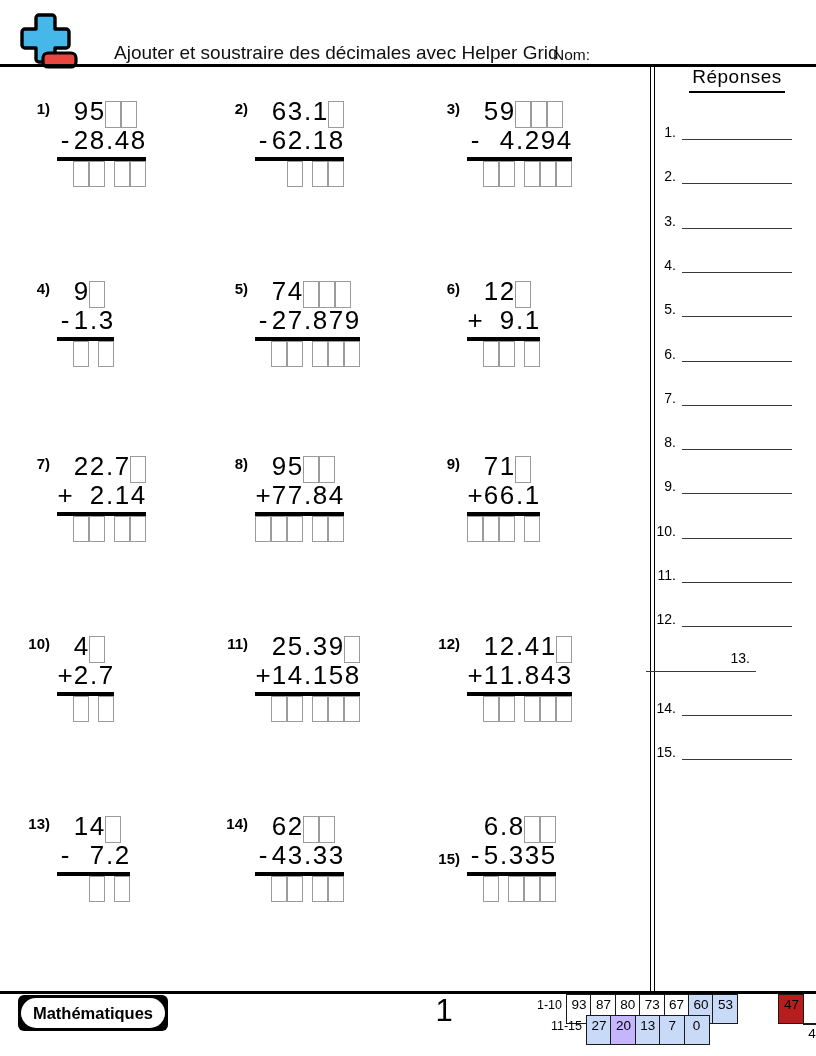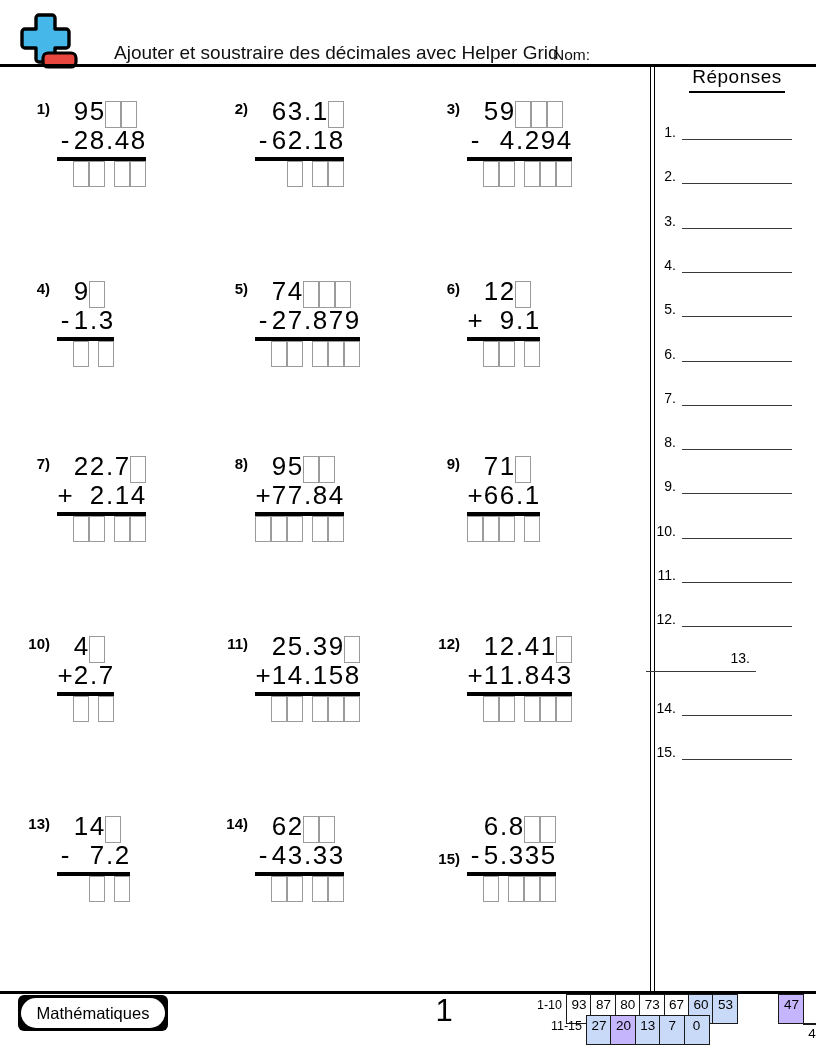--- a/index.html
+++ b/index.html
@@ -34,21 +34,21 @@
   .answers-title span{display:inline-block;font-size:19px;font-weight:normal;letter-spacing:.5px;
                       border-bottom:2.4px solid #000;padding:0 3px 3px 3px;}
   .answer-item{position:absolute;left:646px;display:flex;align-items:flex-end;height:22px;}
   .answer-item .num{display:inline-block;width:30px;text-align:right;font-size:14px;margin-right:6px;}
   .answer-item .blank{display:inline-block;width:110px;border-bottom:1.8px solid #3a3a3a;height:20px;}
 
   
   .footer-line{position:absolute;left:0;top:991px;width:816px;height:2.6px;background:#000;}
   .brand{position:absolute;left:18px;top:995px;width:150px;height:36px;background:#000;border-radius:6px;}
   .brand .pill{position:absolute;left:3px;top:3px;right:3px;bottom:3px;background:#fff;border-radius:17px;
-               display:flex;align-items:center;justify-content:center;font-size:16.5px;font-weight:normal;}
+               display:flex;align-items:center;justify-content:center;font-size:16.5px;font-weight:bold;}
   .website{position:absolute;left:176px;top:1011px;font-size:15.5px;color:#111;}
   .pagenum{position:absolute;left:423px;top:993px;width:42px;text-align:center;font-size:31px;}
   .score-row{position:absolute;display:flex;align-items:stretch;height:30px;}
   .score-row .slabel{width:46px;text-align:right;font-size:12.5px;line-height:22px;padding-right:4px;}
   .score-cell{width:26px;box-sizing:border-box;border:1.6px solid #1a1a1a;margin-left:-1.6px;
               text-align:center;font-size:13.5px;line-height:19px;background:#fff;}
   .score-cell.first{margin-left:0;}
 </style>
 </head>
 <body>
@@ -574,21 +574,21 @@
   <div id="scores">
       <div class="score-row" style="left: 516px; top: 994px;">
         <span class="slabel">1-10</span>
         <div class="score-cell first">93</div>
         <div class="score-cell">87</div>
         <div class="score-cell">80</div>
         <div class="score-cell">73</div>
         <div class="score-cell">67</div>
         <div class="score-cell" style="background: rgb(201, 218, 248);">60</div>
         <div class="score-cell" style="background: rgb(201, 218, 248);">53</div>
-        <div class="score-cell" style="background: #c4b5fd; margin-left: 40px;">47</div>
+        <div class="score-cell" style="background: #b91c1c; margin-left: 40px;">47</div>
         <div class="score-cell" style="background: rgb(201, 218, 248); margin-top: 29px;">40</div>
         <div class="score-cell" style="background: rgb(201, 218, 248); text-align: right;">33</div>
       </div>
       <div class="score-row" style="left: 536px; top: 1015.4px;">
         <span class="slabel">11-15</span>
         <div class="score-cell first" style="background: rgb(201, 218, 248);">27</div>
         <div class="score-cell" style="background: #c4b5fd;">20</div>
         <div class="score-cell" style="background: rgb(201, 218, 248);">13</div>
         <div class="score-cell" style="background: rgb(201, 218, 248);">7</div>
         <div class="score-cell" style="background: rgb(201, 218, 248);">0</div>

